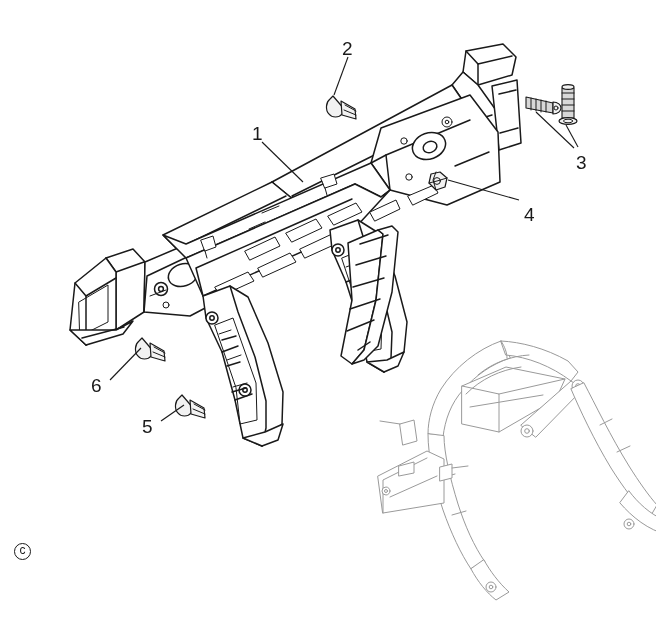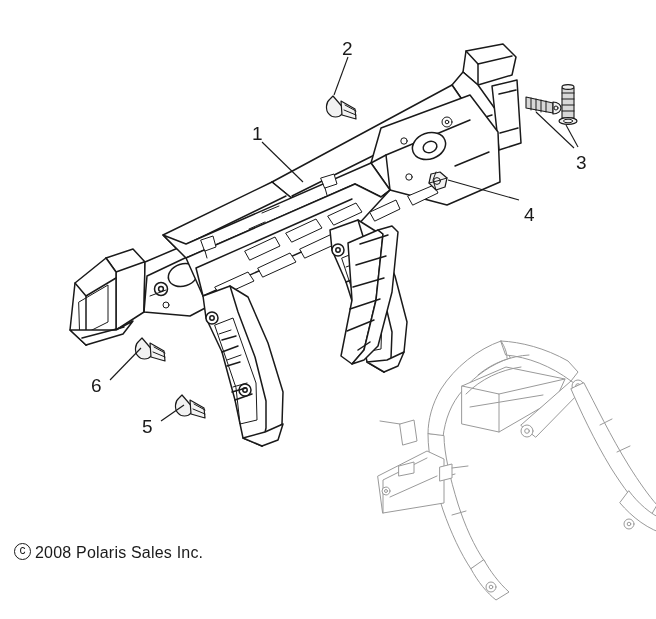--- a/index.html
+++ b/index.html
@@ -314,16 +314,16 @@
   </svg>
 
   <div class="callout" style="left:252px; top:124px;">1</div>
   <div class="callout" style="left:342px; top:39px;">2</div>
   <div class="callout" style="left:576px; top:153px;">3</div>
   <div class="callout" style="left:524px; top:205px;">4</div>
   <div class="callout" style="left:142px; top:417px;">5</div>
   <div class="callout" style="left:91px; top:376px;">6</div>
 
   <div id="copyright">
-    <span class="csym"></span><span>2008 Polaris Sales Inc.</span>
+    <span class="csym"></span>
   </div>
 
 </div>
 
 </body></html>

